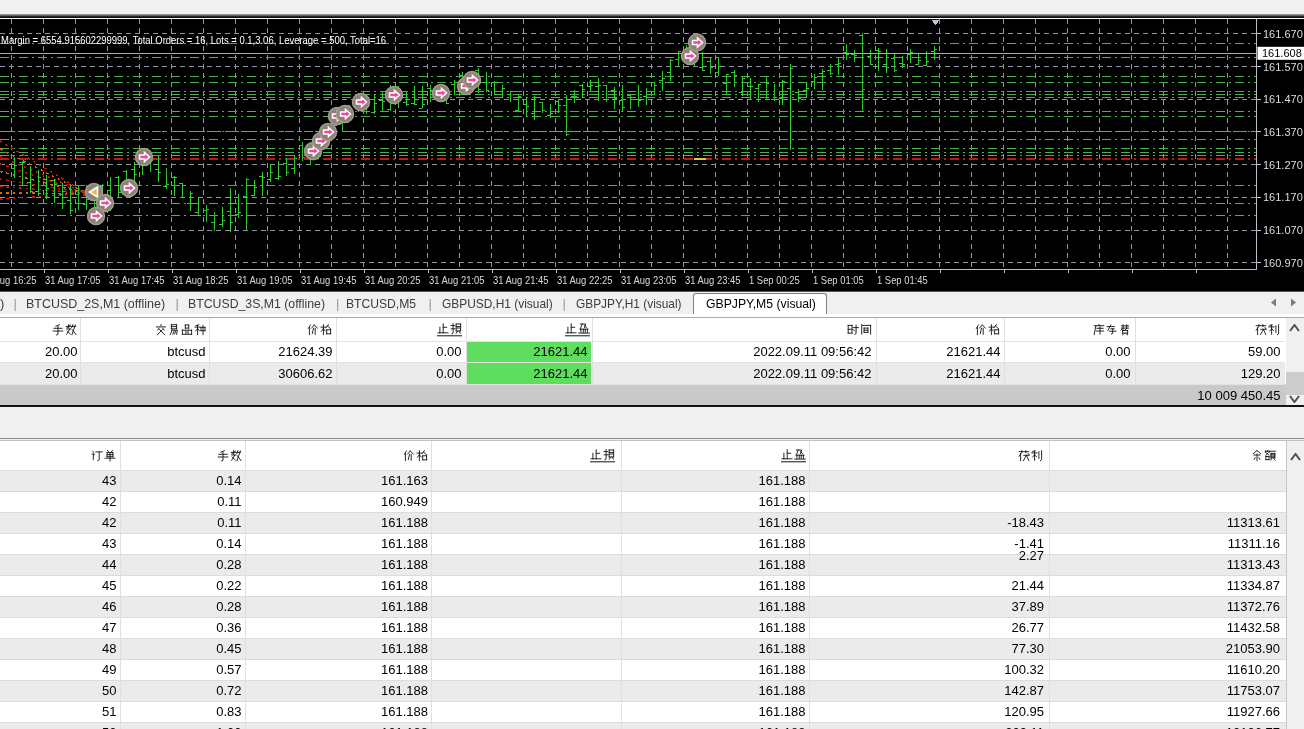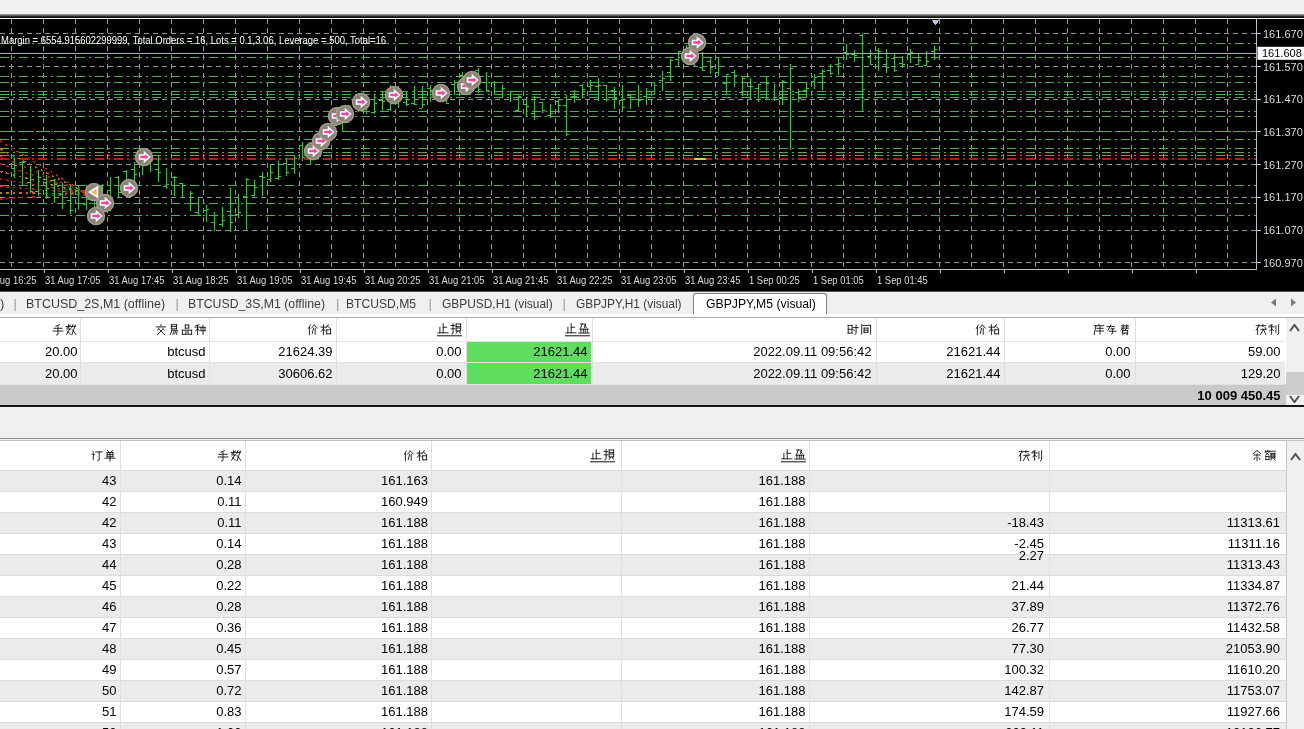--- a/index.html
+++ b/index.html
@@ -553,21 +553,21 @@
 <div class="numr" style="left:1080.5px;top:344.0px;width:200px">59.00</div>
 <div class="numr" style="left:-122.5px;top:365.5px;width:200px">20.00</div>
 <div class="numr" style="left:5.5px;top:365.5px;width:200px">btcusd</div>
 <div class="numr" style="left:132.5px;top:365.5px;width:200px">30606.62</div>
 <div class="numr" style="left:261.5px;top:365.5px;width:200px">0.00</div>
 <div class="numr" style="left:387.5px;top:365.5px;width:200px">21621.44</div>
 <div class="numr" style="left:671.5px;top:365.5px;width:200px">2022.09.11 09:56:42</div>
 <div class="numr" style="left:800.5px;top:365.5px;width:200px">21621.44</div>
 <div class="numr" style="left:930.5px;top:365.5px;width:200px">0.00</div>
 <div class="numr" style="left:1080.5px;top:365.5px;width:200px">129.20</div>
-<div class="numr" style="left:1080.5px;top:388px;width:200px;font-weight:bold">10 009 450.45</div>
+<div class="numr" style="left:1080.5px;top:388px;width:200px;font-weight:normal">10 009 450.45</div>
 <div class="abs" style="left:1285.5px;top:318px;width:18.5px;height:87px;background:#f0f0f0"></div>
 <div class="abs" style="left:1286px;top:372px;width:18px;height:23px;background:#cdcdcd"></div>
 <svg class="abs" style="left:1289px;top:324px" width="11" height="8" viewBox="0 0 11 8">
     <path d="M1,7 L5.5,1 L10,7" stroke="#505050" stroke-width="2" fill="none"></path>
   </svg>
 <svg class="abs" style="left:1289px;top:395px" width="11" height="8" viewBox="0 0 11 8">
     <path d="M1,1 L5.5,7 L10,1" stroke="#505050" stroke-width="2" fill="none"></path>
   </svg>
 <div class="abs" style="left:0;top:407px;width:1304px;height:30.5px;background:#f0f0f0"></div>
 <div class="abs" style="left:0;top:437.5px;width:1304px;height:1px;background:#8a8a8a"></div>
@@ -756,21 +756,21 @@
 <div class="numr" style="left:-83.5px;top:515.0px;width:200px">42</div>
 <div class="numr" style="left:41.5px;top:515.0px;width:200px">0.11</div>
 <div class="numr" style="left:228.0px;top:515.0px;width:200px">161.188</div>
 <div class="numr" style="left:605.5px;top:515.0px;width:200px">161.188</div>
 <div class="numr" style="left:844.0px;top:515.0px;width:200px">-18.43</div>
 <div class="numr" style="left:1080.0px;top:515.0px;width:200px">11313.61</div>
 <div class="numr" style="left:-83.5px;top:536.0px;width:200px">43</div>
 <div class="numr" style="left:41.5px;top:536.0px;width:200px">0.14</div>
 <div class="numr" style="left:228.0px;top:536.0px;width:200px">161.188</div>
 <div class="numr" style="left:605.5px;top:536.0px;width:200px">161.188</div>
-<div class="numr" style="left:844.0px;top:536.0px;width:200px">-2.45</div>
+<div class="numr" style="left:844.0px;top:536.0px;width:200px">-1.41</div>
 <div class="numr" style="left:1080.0px;top:536.0px;width:200px">11311.16</div>
 <div class="numr" style="left:-83.5px;top:557.0px;width:200px">44</div>
 <div class="numr" style="left:41.5px;top:557.0px;width:200px">0.28</div>
 <div class="numr" style="left:228.0px;top:557.0px;width:200px">161.188</div>
 <div class="numr" style="left:605.5px;top:557.0px;width:200px">161.188</div>
 <div class="numr" style="left:844.0px;top:548px;width:200px">2.27</div>
 <div class="numr" style="left:1080.0px;top:557.0px;width:200px">11313.43</div>
 <div class="numr" style="left:-83.5px;top:578.0px;width:200px">45</div>
 <div class="numr" style="left:41.5px;top:578.0px;width:200px">0.22</div>
 <div class="numr" style="left:228.0px;top:578.0px;width:200px">161.188</div>
@@ -804,21 +804,21 @@
 <div class="numr" style="left:-83.5px;top:683.0px;width:200px">50</div>
 <div class="numr" style="left:41.5px;top:683.0px;width:200px">0.72</div>
 <div class="numr" style="left:228.0px;top:683.0px;width:200px">161.188</div>
 <div class="numr" style="left:605.5px;top:683.0px;width:200px">161.188</div>
 <div class="numr" style="left:844.0px;top:683.0px;width:200px">142.87</div>
 <div class="numr" style="left:1080.0px;top:683.0px;width:200px">11753.07</div>
 <div class="numr" style="left:-83.5px;top:704.0px;width:200px">51</div>
 <div class="numr" style="left:41.5px;top:704.0px;width:200px">0.83</div>
 <div class="numr" style="left:228.0px;top:704.0px;width:200px">161.188</div>
 <div class="numr" style="left:605.5px;top:704.0px;width:200px">161.188</div>
-<div class="numr" style="left:844.0px;top:704.0px;width:200px">174.59</div>
+<div class="numr" style="left:844.0px;top:704.0px;width:200px">120.95</div>
 <div class="numr" style="left:1080.0px;top:704.0px;width:200px">11927.66</div>
 <div class="numr" style="left:-83.5px;top:725.0px;width:200px">52</div>
 <div class="numr" style="left:41.5px;top:725.0px;width:200px">1.00</div>
 <div class="numr" style="left:228.0px;top:725.0px;width:200px">161.188</div>
 <div class="numr" style="left:605.5px;top:725.0px;width:200px">161.188</div>
 <div class="numr" style="left:844.0px;top:725.0px;width:200px">209.11</div>
 <div class="numr" style="left:1080.0px;top:725.0px;width:200px">12136.77</div>
 <div class="abs" style="left:1286.5px;top:441px;width:17.5px;height:288px;background:#f0f0f0"></div>
 <svg class="abs" style="left:1290px;top:453px" width="11" height="8" viewBox="0 0 11 8">
     <path d="M1,7 L5.5,1 L10,7" stroke="#505050" stroke-width="2" fill="none"></path>

